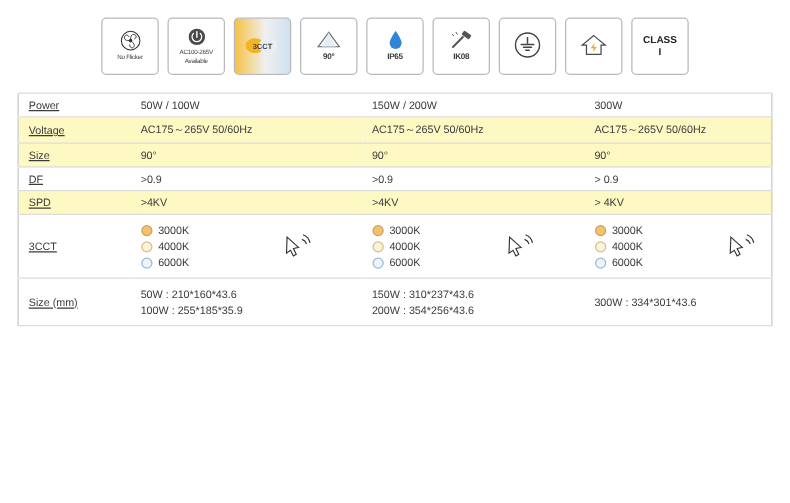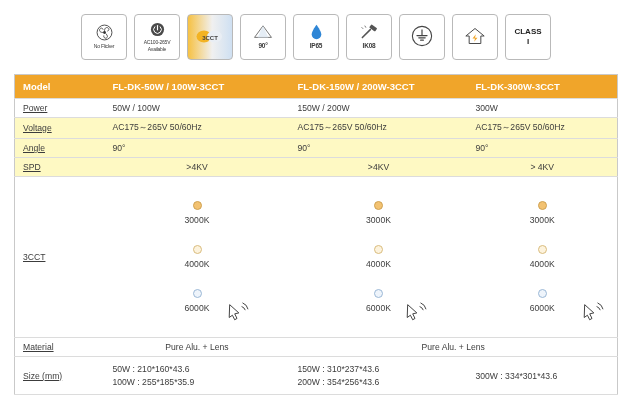--- a/index.html
+++ b/index.html
@@ -82,43 +82,42 @@
   }
   td.label{
     width:88px;
     color:#4a4a4a;
     text-decoration:underline;
   }
   tr.alt td{background:#fef9c3;}
   
   .cct-cell{position:relative;padding:6px 8px 6px 8px;}
   .cct-line{
-    display:flex;align-items:center;gap:5px;
-    margin:20px 0;
-    flex-direction:column;
+    display:flex;align-items:flex-end;gap:5px;
+    margin:3px 0;
   }
   .dot{
     width:9px;height:9px;border-radius:50%;
     border:1px solid #b58b3d;
     display:inline-block;
     box-sizing:border-box;
   }
   .dot.k3000{background:#f2c06a;border-color:#d8a martial;}
   .dot.k3000{background:#f3c271;border-color:#cfa253;}
   .dot.k4000{background:#fdf3dd;border-color:#d9bc7e;}
   .dot.k6000{background:#eef4fb;border-color:#9bb8d6;}
   .cct-text{font-size:8.6px;color:#3c3c3c;}
   .hand{
     position:absolute;
     right:40px;bottom:14px;
     width:26px;height:22px;
   }
   .size-lines div{margin:3px 0;}
   .material-center{text-align:center;}
-  .spd-note{font-size:8.6px;text-align:center;}
+  .spd-note{font-size:8.6px;}
 </style>
 </head>
 <body>
 
 <div class="sheet">
 
   <div class="icon-strip">
 
     <div class="icon-box">
       <span class="icon-glyph">
@@ -210,49 +209,49 @@
   </div>
 
   <table class="spec">
     <colgroup>
       <col style="width:90px">
         <col style="width:185px">
         <col style="width:178px">
         <col>
     </colgroup>
     <tbody>
-      <tr class="head">
-        <td>Model</td>
-        <td>FL-DK-50W / 100W-3CCT</td>
-        <td>FL-DK-150W / 200W-3CCT</td>
-        <td>FL-DK-300W-3CCT</td>
-      </tr>
 
       <tr>
         <td class="label">Power</td>
         <td>50W / 100W</td>
         <td>150W / 200W</td>
         <td>300W</td>
       </tr>
 
       <tr class="alt">
         <td class="label">Voltage</td>
         <td>AC175～265V 50/60Hz</td>
         <td>AC175～265V 50/60Hz</td>
         <td>AC175～265V 50/60Hz</td>
       </tr>
 
 
       <tr class="alt">
-        <td class="label">Angle</td>
+        <td class="label">Size</td>
         <td>90°</td>
         <td>90°</td>
         <td>90°</td>
       </tr>
 
+      <tr>
+        <td class="label">DF</td>
+        <td>&gt;0.9</td>
+        <td>&gt;0.9</td>
+        <td>&gt; 0.9</td>
+      </tr>
 
       <tr class="alt">
         <td class="label">SPD</td>
         <td class="spd-note">&gt;4KV</td>
         <td class="spd-note">&gt;4KV</td>
         <td class="spd-note">&gt; 4KV</td>
       </tr>
 
       <tr>
         <td class="label">3CCT</td>
@@ -317,25 +316,20 @@
           <span class="hand" style="right:12px;">
             <svg width="26" height="22" viewBox="0 0 28 24">
                 <path d="M6 4 L16 13 L11.5 14 L14 19 L11.5 20.5 L9 15.5 L5.5 18 Z" fill="#fff" stroke="#333" stroke-width="1"></path>
                 <path d="M19 6 q3 1 4 4" fill="none" stroke="#333" stroke-width="1"></path>
                 <path d="M20 2 q5 2 6 7" fill="none" stroke="#333" stroke-width="1"></path>
               </svg>
           </span>
         </td>
       </tr>
 
-      <tr>
-        <td class="label">Material</td>
-        <td class="material-center">Pure Alu. + Lens</td>
-        <td class="material-center" colspan="2">Pure Alu. + Lens</td>
-      </tr>
 
       <tr>
         <td class="label">Size (mm)</td>
         <td class="size-lines">
           <div>50W : 210*160*43.6</div>
           <div>100W : 255*185*35.9</div>
         </td>
         <td class="size-lines">
           <div>150W : 310*237*43.6</div>
           <div>200W : 354*256*43.6</div>

